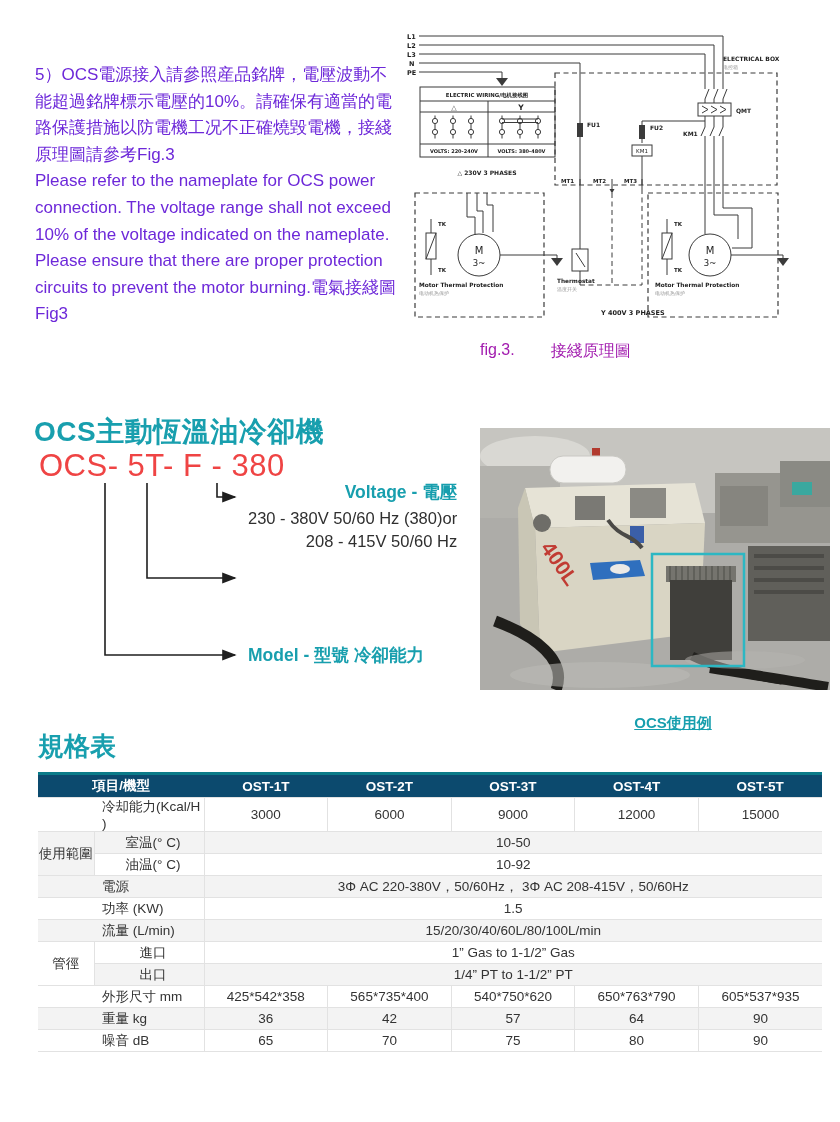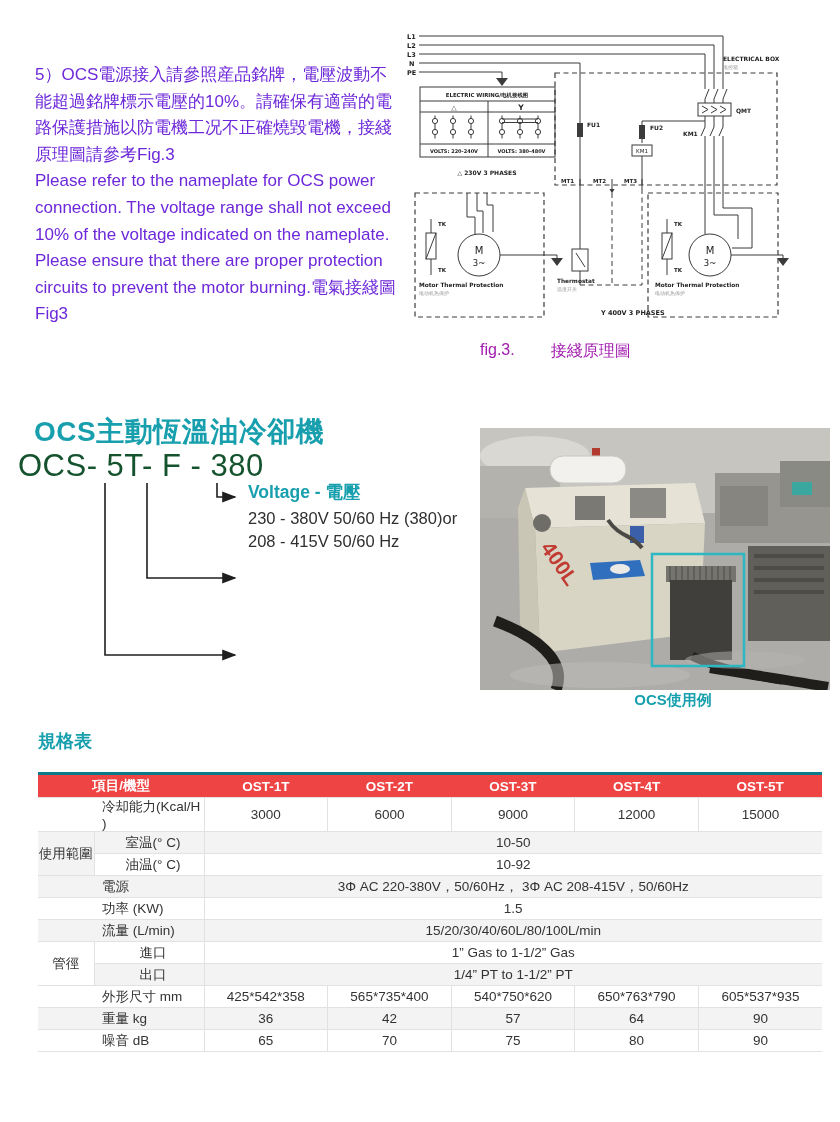--- a/index.html
+++ b/index.html
@@ -13,40 +13,40 @@
 
   
   .wiring-wrap { position:absolute; left:405px; top:15px; width:427px; height:322px; }
   .wiring text { font-family:"DejaVu Sans","Liberation Sans",sans-serif; stroke:none; }
   .fig-caption { position:absolute; left:480px; top:341px; display:flex; gap:36px;
     font-size:16px; color:#a21caf; }
 
   
   .prod-title { position:absolute; left:34px; top:413px; font-size:28px; font-weight:bold;
     color:#189fae; letter-spacing:.5px; }
-  .model-code { position:absolute; left:18px; top:448px; font-size:31px; color:#14532d;
+  .model-code { position:absolute; left:39px; top:448px; font-size:31px; color:#ef4444;
     letter-spacing:.5px; }
   .connector-svg { position:absolute; left:95px; top:482px; width:160px; height:190px; }
 
-  .callout { position:absolute; left:248px; }
+  .callout { position:absolute; left:248px;text-align:right; }
   .callout .lab { font-size:17.5px; font-weight:bold; color:#189fae; margin-bottom:3px; }
   .callout .ln { font-size:16.5px; color:#2f2f2f; line-height:22.5px; }
   .callout.v { top:480px; } .callout.f { top:566px; } .callout.m { top:643px; }
 
   
   .photo { position:absolute; left:480px; top:428px; width:350px; height:262px; }
-  .photo-caption { position:absolute; left:597px; top:691px; width:152px; text-align:center;
-    font-size:15px; font-weight:bold; color:#189fae; }
-
-  
-  .spec-title { position:absolute; left:38px; top:729px; font-size:18px; font-weight:bold;
+  .photo-caption { position:absolute; left:597px; top:714px; width:152px; text-align:center;
+    font-size:15px; font-weight:bold; color:#189fae;text-decoration:underline; }
+
+  
+  .spec-title { position:absolute; left:38px; top:729px; font-size:26px; font-weight:bold;
     color:#189fae; }
   .spec-table { position:absolute; left:38px; top:772px; width:784px; border-collapse:collapse;
     table-layout:fixed; font-size:13.5px; color:#333; }
-  .spec-table th { background:#ef4444; color:#fff; font-weight:bold; height:24px;
+  .spec-table th { background:#0c4a6e; color:#fff; font-weight:bold; height:24px;
     border-top:3px solid #0b7b89; text-align:center; font-size:13.5px; }
   .spec-table td { height:22px; border:1px solid #e2e2e2; text-align:center; padding:0; }
   .spec-table td.item  { text-align:center; padding-left:8px; }
   .spec-table td.item2 { text-align:left; padding-left:64px; }
   .spec-table td.group { text-align:center; }
   .spec-table tbody tr:nth-child(even) { background:#f3f3f3; }
   .spec-table td:first-child { border-left:none;margin-top:20px; }
   .spec-table td:last-child, .spec-table th:last-child { border-right:none; }
 
   .footnote { position:absolute; left:38px; top:1052px; font-size:13.5px; font-weight:bold;
@@ -220,20 +220,23 @@
       <path d="M52,1 V96 H140" marker-end="url(#arr)"></path>
       <path d="M10,1 V173 H140" marker-end="url(#arr)"></path>
     </g>
   </svg>
 
   <div class="callout v">
     <div class="lab">Voltage - 電壓</div>
     <div class="ln">230 - 380V  50/60  Hz (380)or</div>
     <div class="ln">208 - 415V  50/60  Hz</div>
   </div>
+  <div class="callout m">
+    <div class="lab">Model - 型號 冷卻能力</div>
+  </div>
 
   <svg class="photo" viewBox="0 0 350 262">
     <rect x="0" y="0" width="350" height="262" fill="#adaca8"></rect>
     <rect x="0" y="0" width="350" height="85" fill="#c6c5c0"></rect>
     <ellipse cx="55" cy="28" rx="55" ry="20" fill="#d9d8d3"></ellipse>
     <rect x="0" y="38" width="80" height="52" fill="#b3b2ad"></rect>
     <rect x="112" y="20" width="8" height="11" fill="#b23a2e"></rect>
     <rect x="235" y="45" width="115" height="70" fill="#96958f"></rect>
     <rect x="300" y="33" width="50" height="46" fill="#8a8a84"></rect>
     <rect x="312" y="54" width="20" height="13" fill="#3aa89f"></rect>

